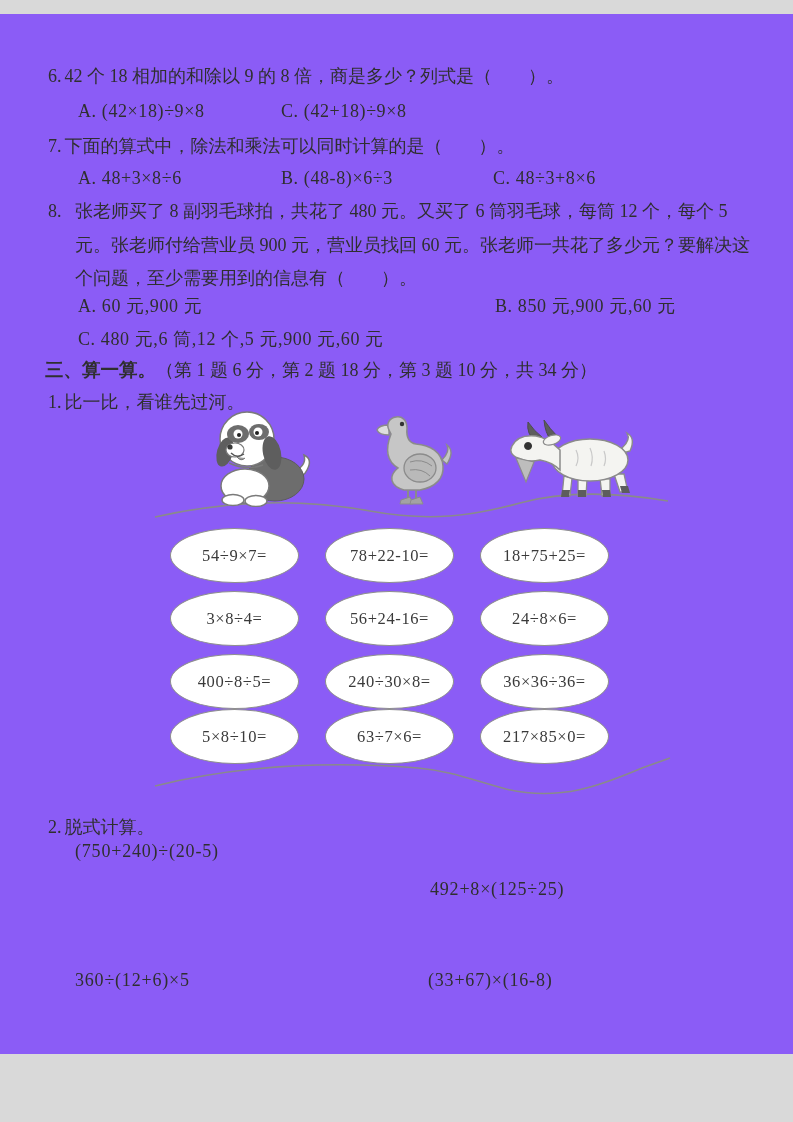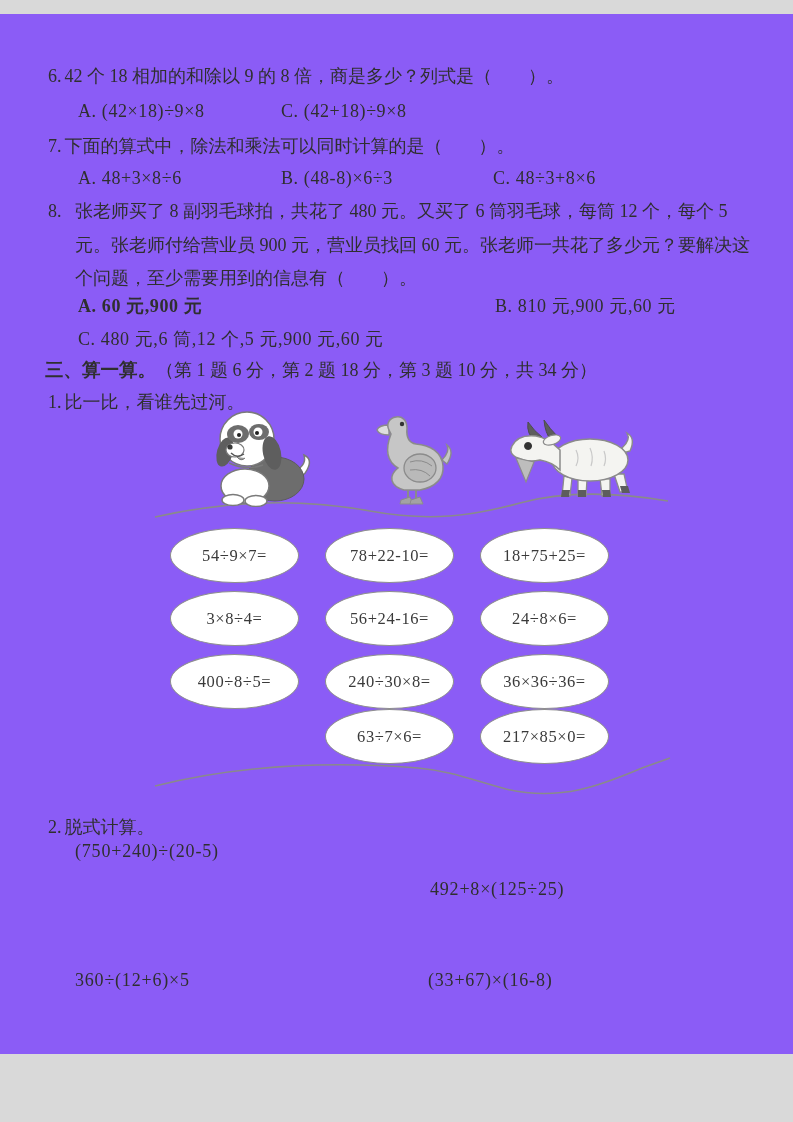--- a/index.html
+++ b/index.html
@@ -11,21 +11,21 @@
     font-family:"Liberation Serif","DejaVu Serif",serif;
     color:#2f2f2f;
     overflow:hidden;
   }
   .q-line{position:absolute;left:48px;right:30px;font-size:18px;line-height:33px;white-space:nowrap;}
   .q-num{margin-right:3px;}
   .options-row{position:absolute;left:78px;right:20px;display:flex;font-size:18px;line-height:26px;}
   .opt{letter-spacing:0.6px;white-space:nowrap;}
   .col1{width:203px;}
   .col2{width:212px;}
-  .colq8a{width:417px;font-weight:bold;}
+  .colq8a{width:417px;}
   .para{position:absolute;left:75px;width:692px;font-size:18px;line-height:33.5px;}
   .para .hang-num{position:absolute;left:-27px;top:0;}
   .section-line{position:absolute;left:45px;right:30px;font-size:18px;line-height:30px;white-space:nowrap;}
   .section-title{font-weight:bold;font-size:18.5px;}
   .scene{position:absolute;left:0;top:390px;width:793px;height:405px;padding-left:28px;}
   .scene svg.riverlines{position:absolute;left:0;top:0;width:793px;height:405px;}
   .animal{position:absolute;}
   .oval{
     position:absolute;width:127px;height:53px;
     border:1.6px solid #8f8f8f;border-radius:50%;
@@ -61,21 +61,21 @@
     <span class="opt col2">B. (48-8)×6÷3</span>
     <span class="opt">C. 48÷3+8×6</span>
   </div>
 
   <div class="para" style="top:181px;">
     <span class="hang-num">8.</span>
     <span>张老师买了 8 副羽毛球拍，共花了 480 元。又买了 6 筒羽毛球，每筒 12 个，每个 5 元。张老师付给营业员 900 元，营业员找回 60 元。张老师一共花了多少元？要解决这个问题，至少需要用到的信息有（　　）。</span>
   </div>
   <div class="options-row" style="top:279px;">
     <span class="opt colq8a">A. 60 元,900 元</span>
-    <span class="opt">B. 810 元,900 元,60 元</span>
+    <span class="opt">B. 850 元,900 元,60 元</span>
   </div>
   <div class="options-row" style="top:312px;">
     <span class="opt">C. 480 元,6 筒,12 个,5 元,900 元,60 元</span>
   </div>
 
   <div class="section-line" style="top:341px;">
     <span class="section-title">三、算一算。</span><span>（第 1 题 6 分，第 2 题 18 分，第 3 题 10 分，共 34 分）</span>
   </div>
 
   <div class="q-line" style="top:372px;left:48px;">
@@ -160,20 +160,23 @@
     <div class="oval" style="left:170px;top:250px;">
         <span>400÷8÷5=</span>
       </div>
     <div class="oval" style="left:325px;top:250px;">
         <span>240÷30×8=</span>
       </div>
     <div class="oval" style="left:480px;top:250px;">
         <span>36×36÷36=</span>
       </div>
 
+    <div class="oval" style="left:170px;top:305px;">
+        <span>5×8÷10=</span>
+      </div>
     <div class="oval" style="left:325px;top:305px;">
         <span>63÷7×6=</span>
       </div>
     <div class="oval" style="left:480px;top:305px;">
         <span>217×85×0=</span>
       </div>
   </div>
 
   <div class="q-line" style="top:797px;left:48px;">
     <span class="q-num">2.</span><span>脱式计算。</span>

